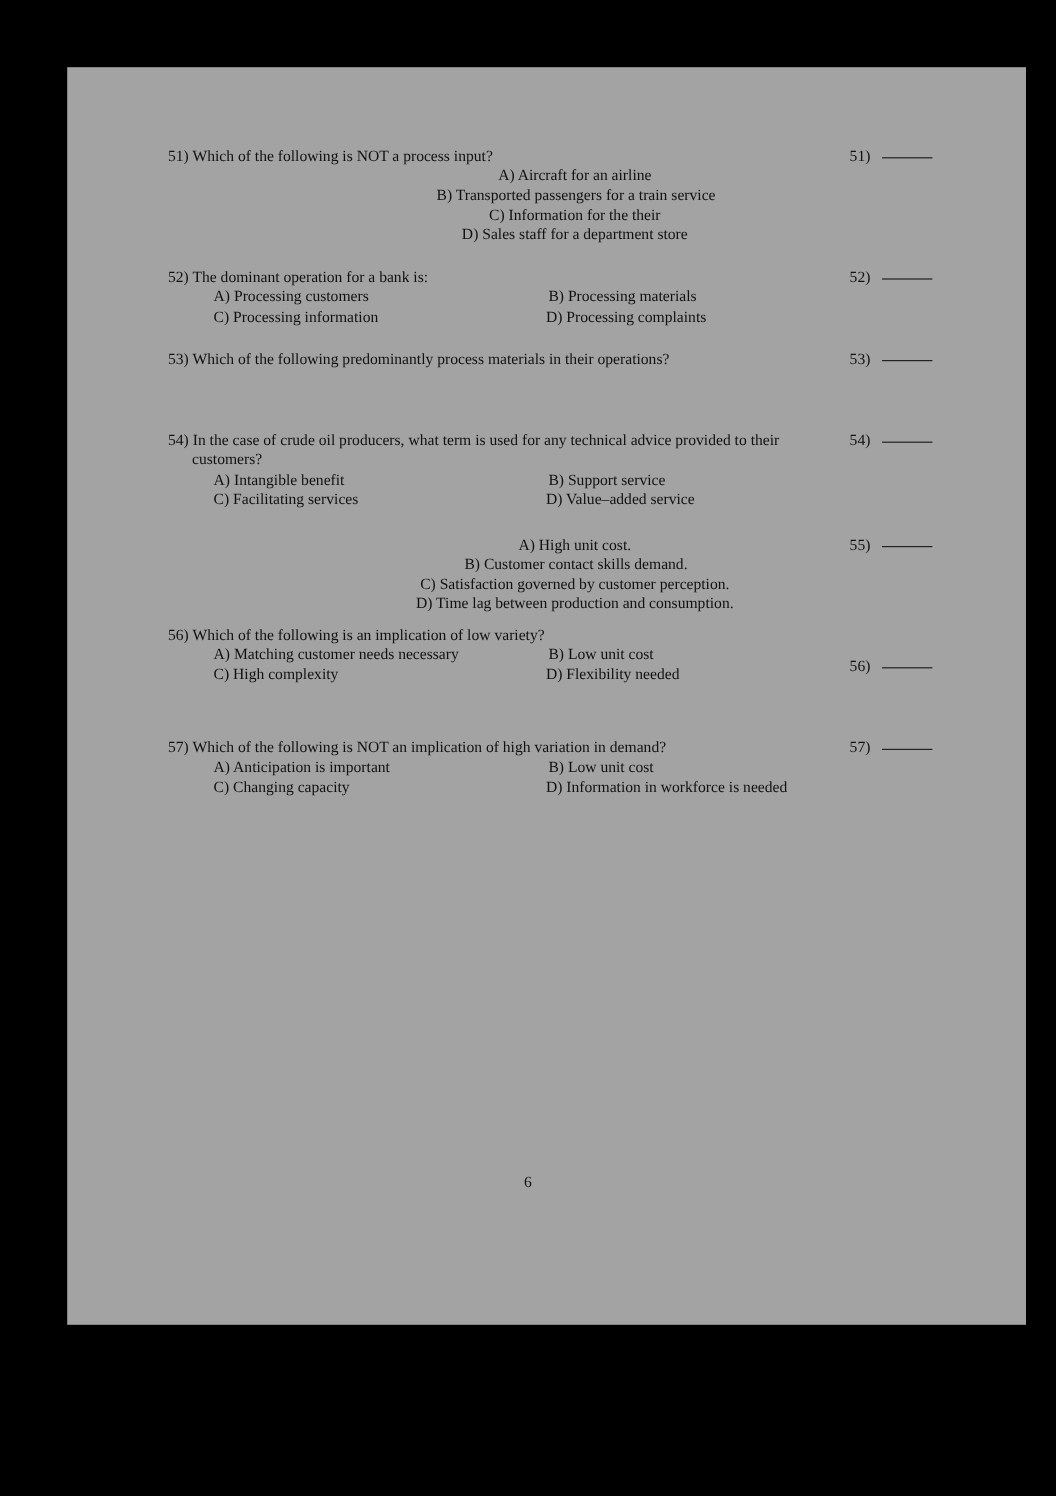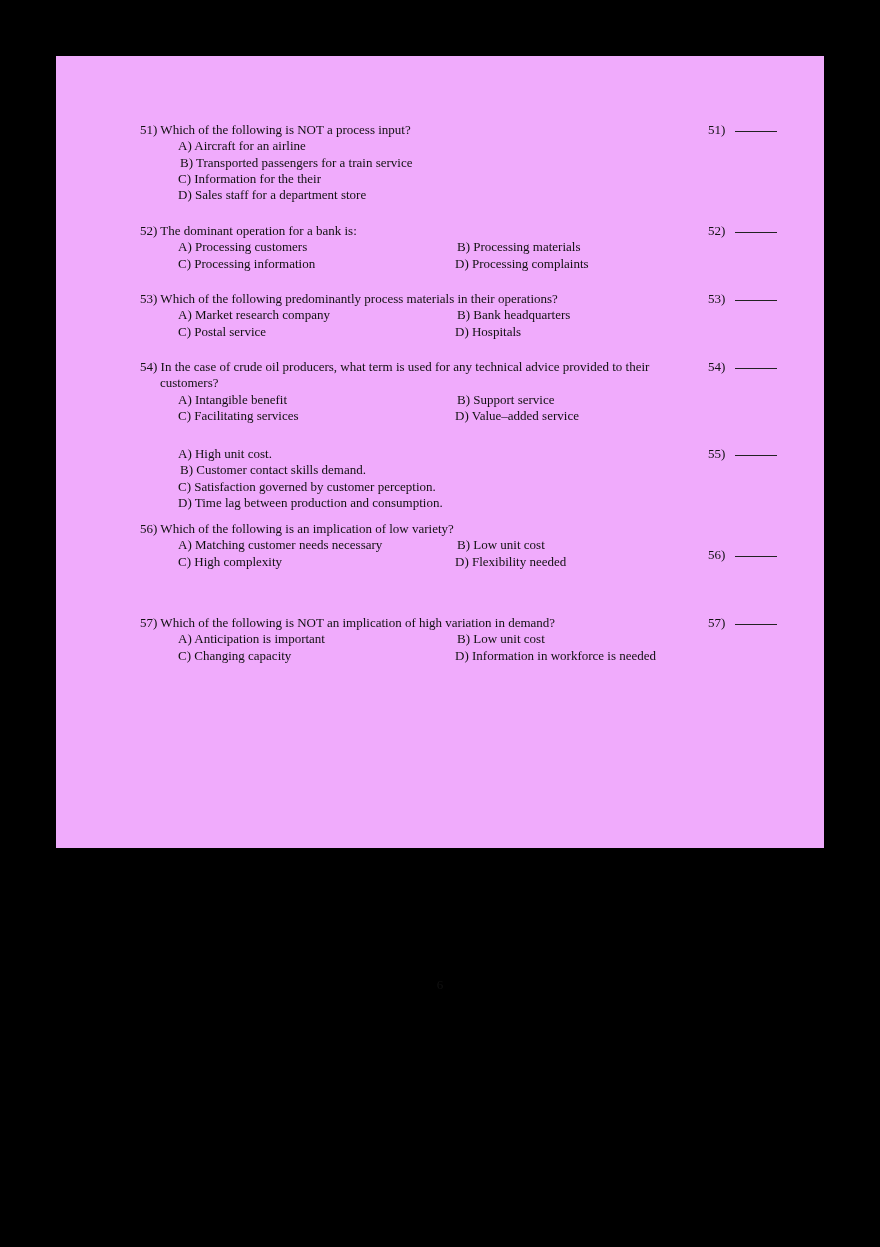--- a/index.html
+++ b/index.html
@@ -8,42 +8,44 @@
       background: #000000;
       width: 880px;
       height: 1247px;
       overflow: hidden;
     }
     .page {
       position: absolute;
       left: 56px;
       top: 56px;
       width: 768px;
-      height: 792px;
-      background: #f0abfc;
+      height: 1048px;
+      background: #a3a3a3;
       font-family: "Liberation Serif", "DejaVu Serif", serif;
       font-size: 13px;
       color: #111111;
+      padding-left: 31px;
     }
     .q {
       position: absolute;
       left: 84px;
       width: 640px;
     }
     .q-stem {
       line-height: 16.3px;
       padding-left: 20px;
       text-indent: -20px;
       width: 540px;
       white-space: normal;
     }
     .opts-list .opt {
       line-height: 16.3px;
       padding-left: 38px;
       white-space: nowrap;
+      text-align: center;
     }
     .opts-list .opt.b-shift { padding-left: 40px; }
     .opts-grid {
       display: grid;
       grid-template-columns: 277px auto;
       padding-left: 38px;
     }
     .opts-grid .opt {
       line-height: 16.3px;
       white-space: nowrap;
@@ -105,26 +107,20 @@
       <div class="opt">D) Processing complaints</div>
     </div>
   </div>
   <div class="answer" style="top:167px;">
     <span class="anum">52)</span>
     <span class="blank"></span>
   </div>
 
   <div class="q" style="top:235px;">
     <div class="q-stem"><span>53)</span> <span>Which of the following predominantly process materials in their operations?</span></div>
-    <div class="opts-grid">
-      <div class="opt">A) Market research company</div>
-      <div class="opt right-b">B) Bank headquarters</div>
-      <div class="opt">C) Postal service</div>
-      <div class="opt">D) Hospitals</div>
-    </div>
   </div>
   <div class="answer" style="top:235px;">
     <span class="anum">53)</span>
     <span class="blank"></span>
   </div>
 
   <div class="q" style="top:303px;">
     <div class="q-stem"><span>54)</span> <span>In the case of crude oil producers, what term is used for any technical advice provided to their customers?</span></div>
     <div class="opts-grid">
       <div class="opt">A) Intangible benefit</div>

